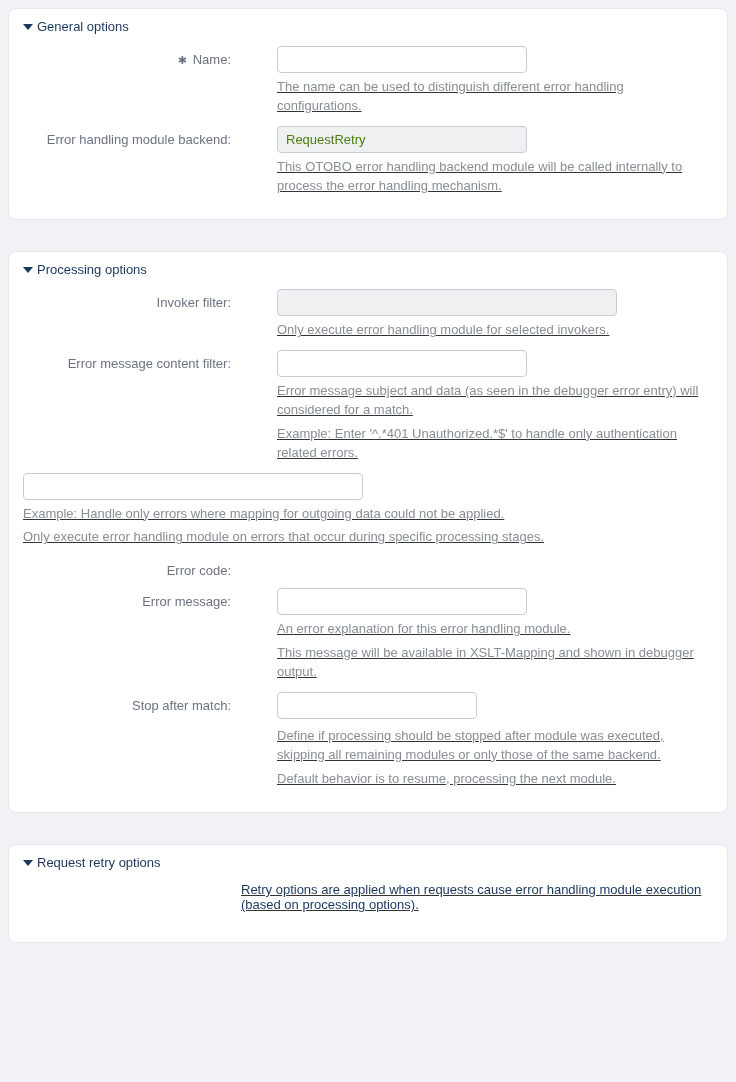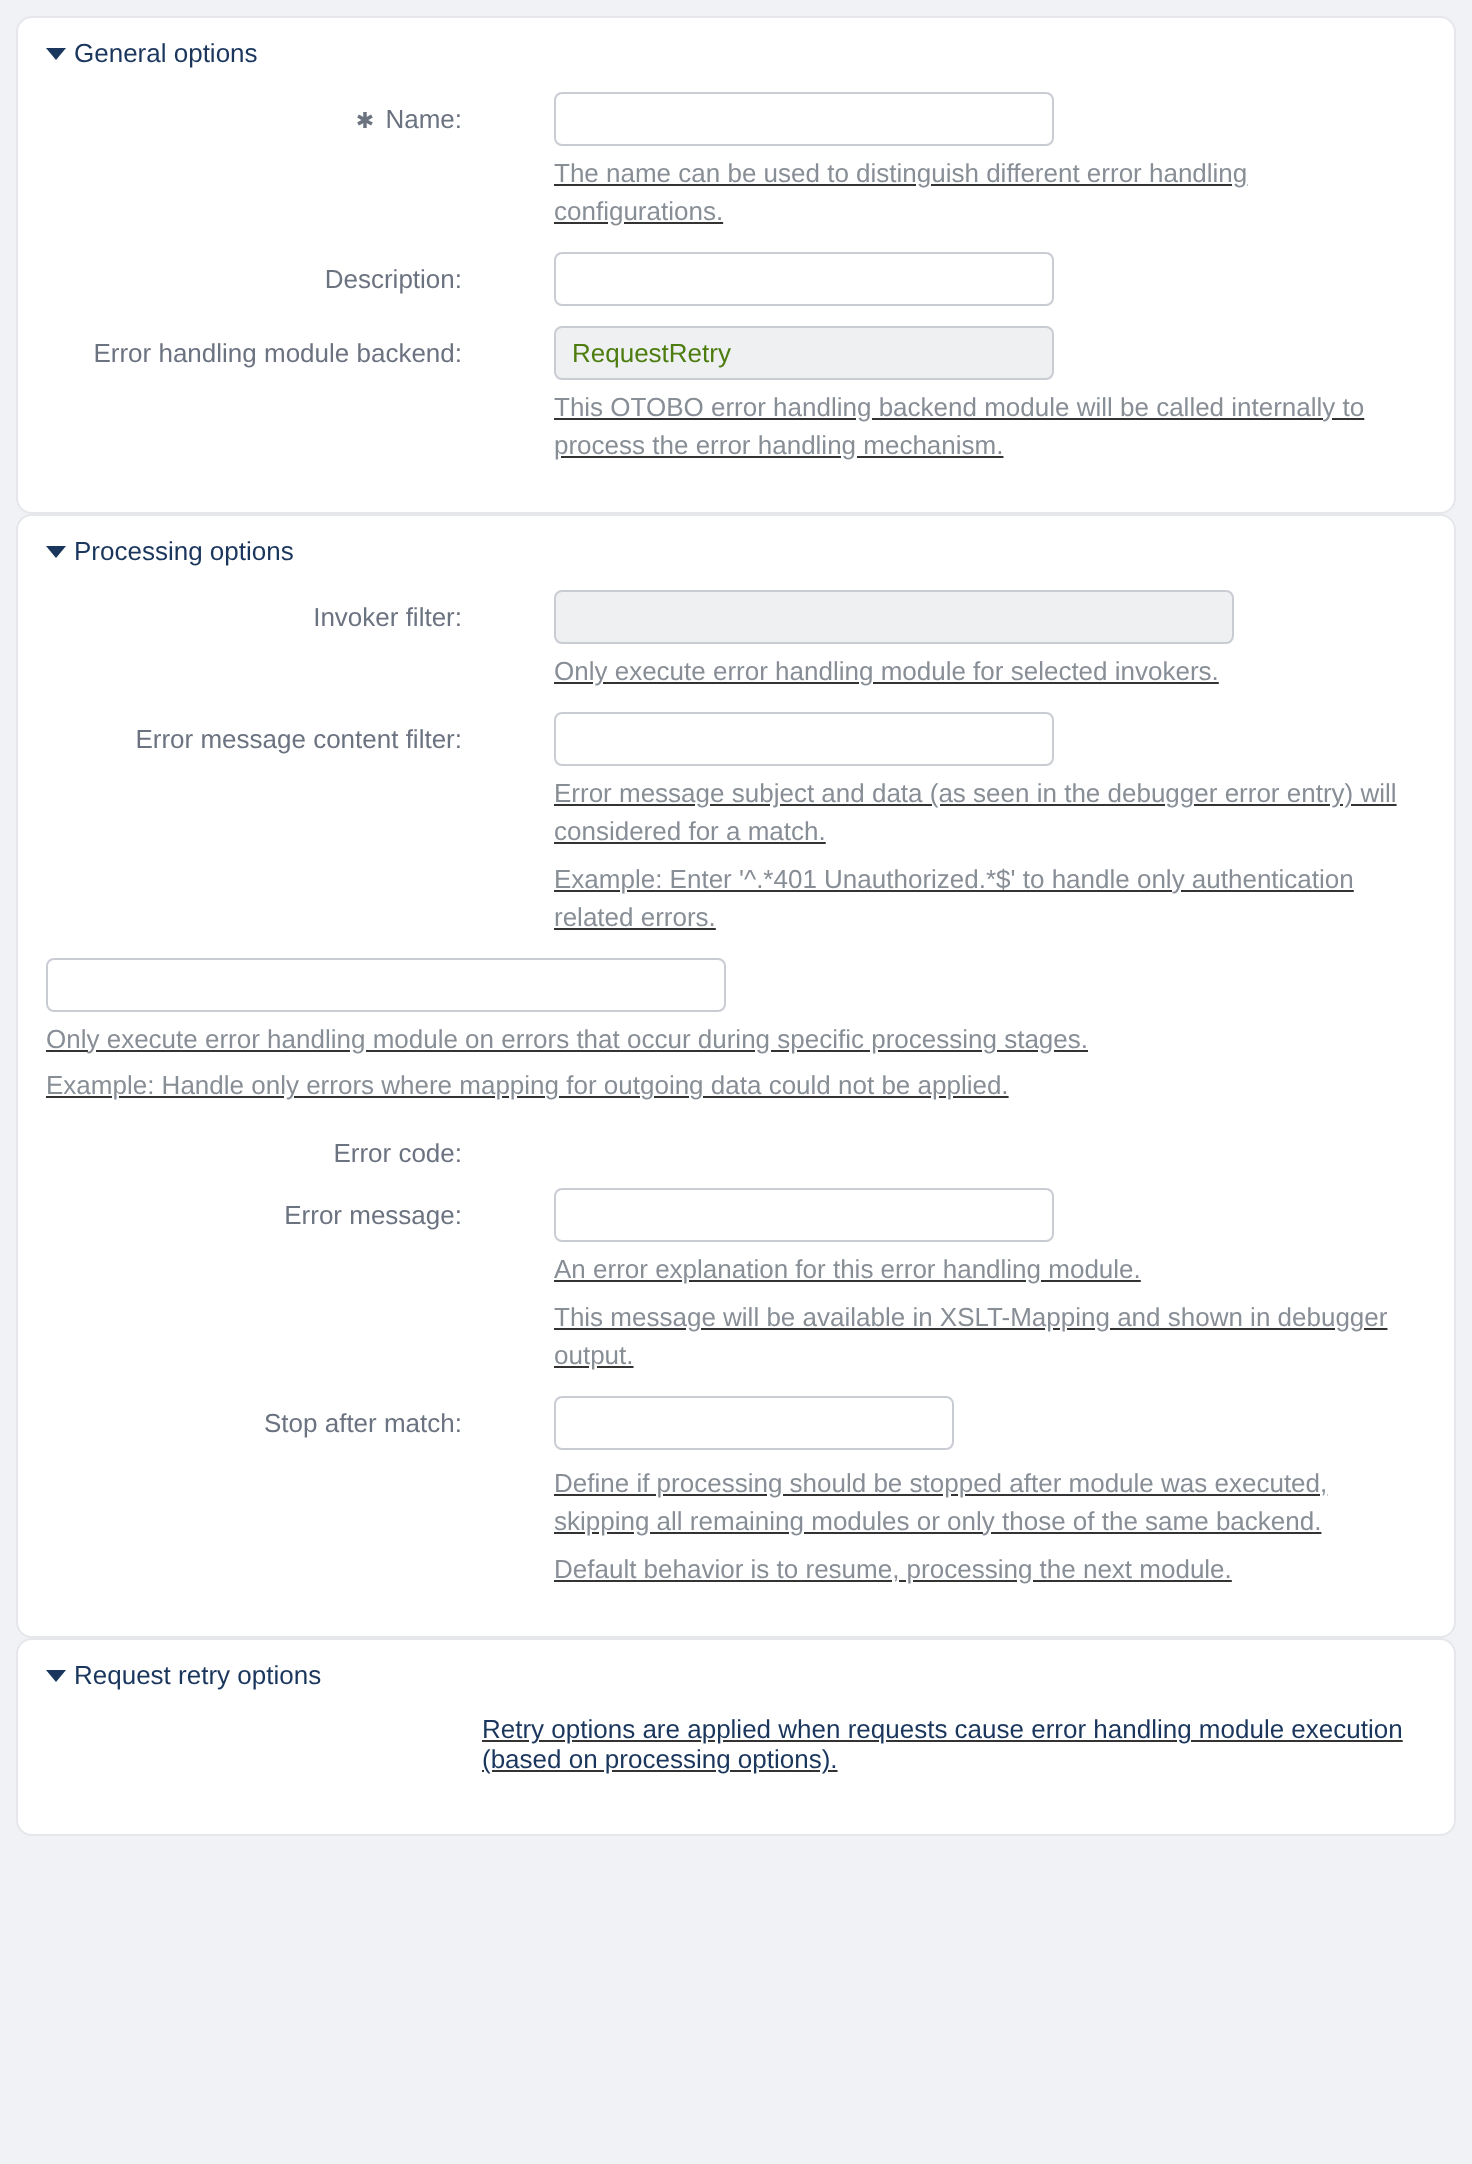--- a/index.html
+++ b/index.html
@@ -8,21 +8,21 @@
       font-size: 13px;
       background: #f0f2f5;
       color: #333;
       padding: 8px;
       width: 736px;
     }
     .widget {
       background: #fff;
       border: 1px solid #e5e7eb;
       border-radius: 8px;
-      margin-bottom: 0;
+      margin-bottom: 31px;
       padding: 10px 14px 14px;
     }
     .widget-header {
       color: #1a365d;
       font-size: 13px;
       font-weight: 500;
       display: flex;
       align-items: center;
       gap: 4px;
       cursor: pointer;
@@ -124,26 +124,20 @@
   </div>
 
   <div class="field-row indent-row">
     <div class="field-label"><span class="req">✱</span> <span>Name:</span></div>
     <div class="field-body">
       <input type="text" class="text-input" style="">
       <div class="help">The name can be used to distinguish different error handling configurations.</div>
     </div>
   </div>
 
-  <div class="field-row indent-row">
-    <div class="field-label">Description:</div>
-    <div class="field-body">
-      <input type="text" class="text-input" style="">
-    </div>
-  </div>
 
   <div class="field-row indent-row">
     <div class="field-label">Error handling module backend:</div>
     <div class="field-body">
       <div class="readonly-input">RequestRetry</div>
       <div class="help">This OTOBO error handling backend module will be called internally to process the error handling mechanism.</div>
     </div>
   </div>
 </div>
 
@@ -167,22 +161,22 @@
     <div class="field-body">
       <input type="text" class="text-input" style="">
       <div class="help">Error message subject and data (as seen in the debugger error entry) will considered for a match.</div>
       <div class="help">Example: Enter '^.*401 Unauthorized.*$' to handle only authentication related errors.</div>
     </div>
   </div>
 
   <div class="field-row indent-row">
     <div class="field-body">
       <div class="wide-input" style="background:#fff"></div>
+      <div class="help">Example: Handle only errors where mapping for outgoing data could not be applied.</div>
       <div class="help">Only execute error handling module on errors that occur during specific processing stages.</div>
-      <div class="help">Example: Handle only errors where mapping for outgoing data could not be applied.</div>
     </div>
   </div>
 
   <div class="field-row indent-row">
     <div class="field-label">Error code:</div>
   </div>
 
   <div class="field-row indent-row">
     <div class="field-label">Error message:</div>
     <div class="field-body">

